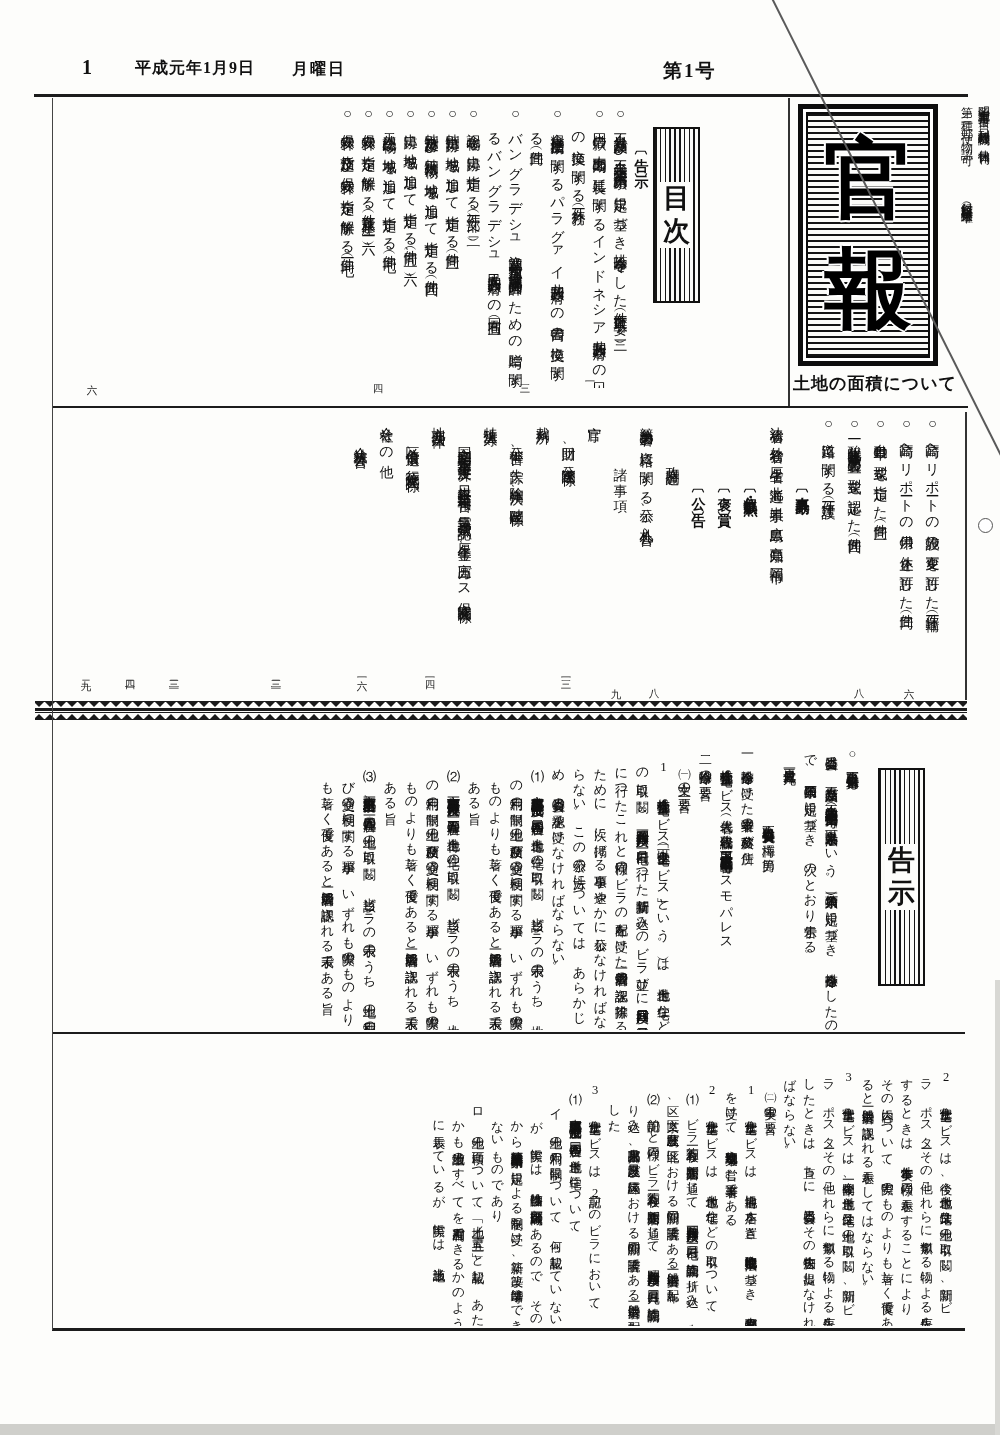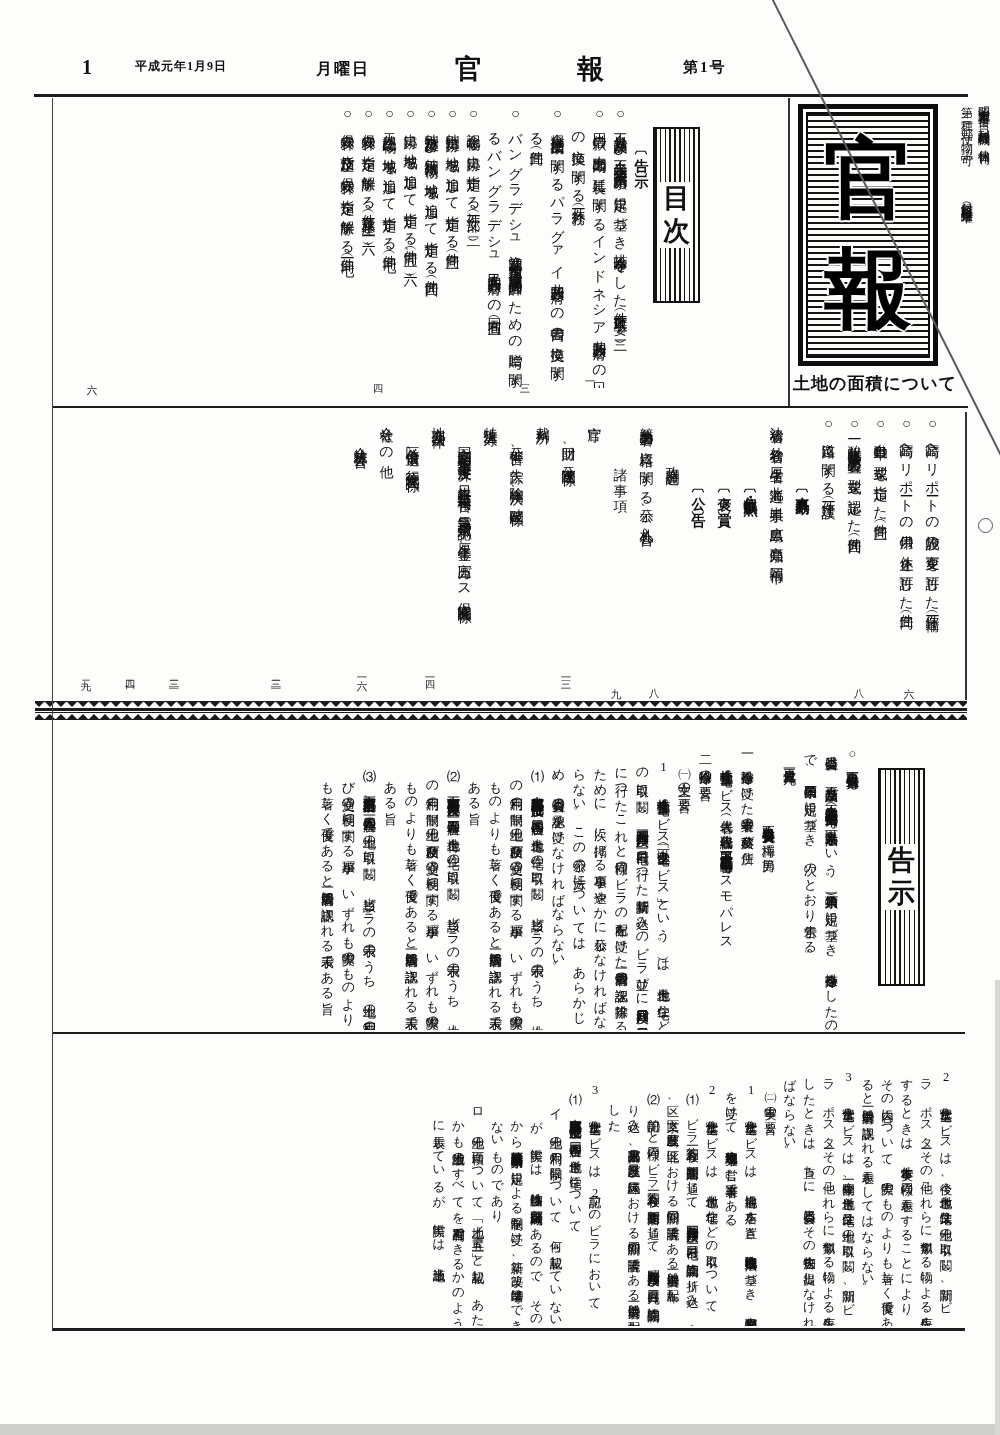--- a/index.html
+++ b/index.html
@@ -10,24 +10,24 @@
   }
   .page{position:absolute;inset:0;}
   
   .vtext{writing-mode:vertical-rl;text-orientation:upright;}
   .rule{position:absolute;background:#1c1c1c;}
   p{margin:0;}
   
   .hdr{position:absolute;left:0;top:48px;width:1000px;height:44px;}
   .hdr span{position:absolute;white-space:nowrap;}
   .hdr-page{left:82px;top:8px;font-size:20px;font-weight:bold;}
-  .hdr-date{left:135px;top:10px;font-size:12px;font-weight:bold;letter-spacing:1px;}
-  .hdr-weekday{left:316px;top:11px;font-size:16px;font-weight:bold;letter-spacing:2px;}
+  .hdr-date{left:135px;top:10px;font-size:16px;font-weight:bold;letter-spacing:1px;}
+  .hdr-weekday{left:292px;top:11px;font-size:16px;font-weight:bold;letter-spacing:2px;}
   .hdr-title{left:455px;top:3px;font-size:27px;font-weight:bold;letter-spacing:34px;}
-  .hdr-issue{left:663px;top:10px;font-size:15px;font-weight:bold;letter-spacing:2px;margin-left:20px;}
+  .hdr-issue{left:663px;top:10px;font-size:19px;font-weight:bold;letter-spacing:2px;}
   .header-rule{left:34px;top:94px;width:934px;height:3px;}
   
   .mast-cols{position:absolute;left:938px;top:97px;height:352px;width:54px;
     font-size:12px;line-height:17px;letter-spacing:1px;}
   .mast-cols .gap1{margin-top:10px;}
   .mast-cols .sp{letter-spacing:7px;}
   .mast-cols .gap2{margin-top:40px;}
   .logo-box{position:absolute;left:798px;top:104px;width:140px;height:262px;
     border:5px solid #0d0d0d;background:#fff;padding:3px;box-sizing:border-box;}
   .logo-inner{width:100%;height:100%;border:2px solid #0d0d0d;box-sizing:border-box;
@@ -89,21 +89,20 @@
 </style>
 </head>
 <body>
 
 <div class="page">
 
   <div class="hdr">
     <span class="hdr-page">1</span>
     <span class="hdr-date">平成元年1月9日</span>
     <span class="hdr-weekday">月曜日</span>
-    <span class="hdr-title">官　報</span>
     <span class="hdr-issue">第1号</span>
   </div>
   <div class="rule header-rule"></div>
 
   <div class="mast-cols vtext">
     <div><span>明治二十五年三月三十一日</span><span class="gap1">日刊（行政機関の休日休刊）</span></div>
     <div><span class="sp">第三種郵便物認可</span><span class="gap2">付録資料版（毎週水曜）</span></div>
   </div>
 
   <div class="logo-box">

